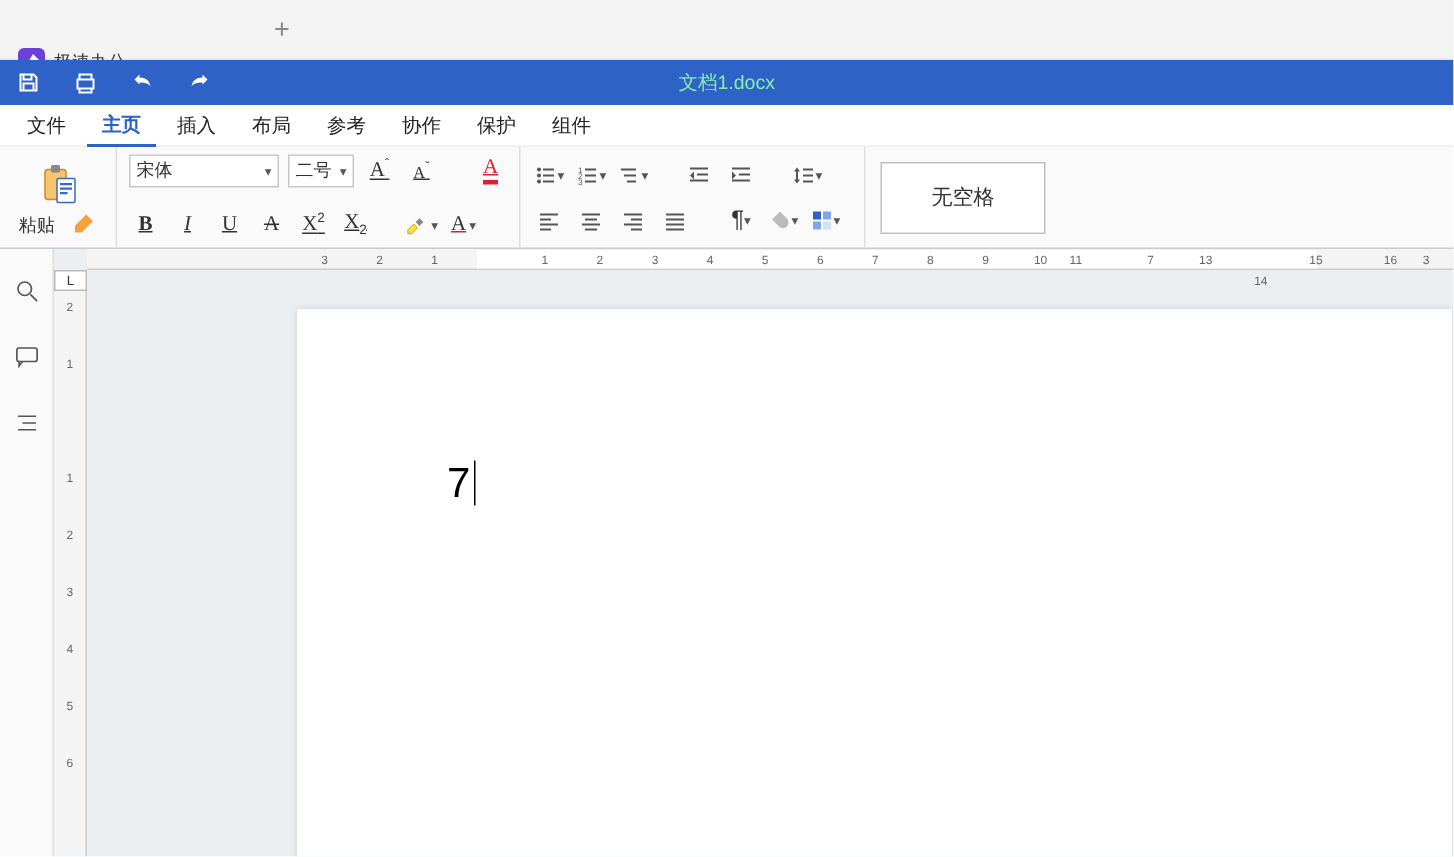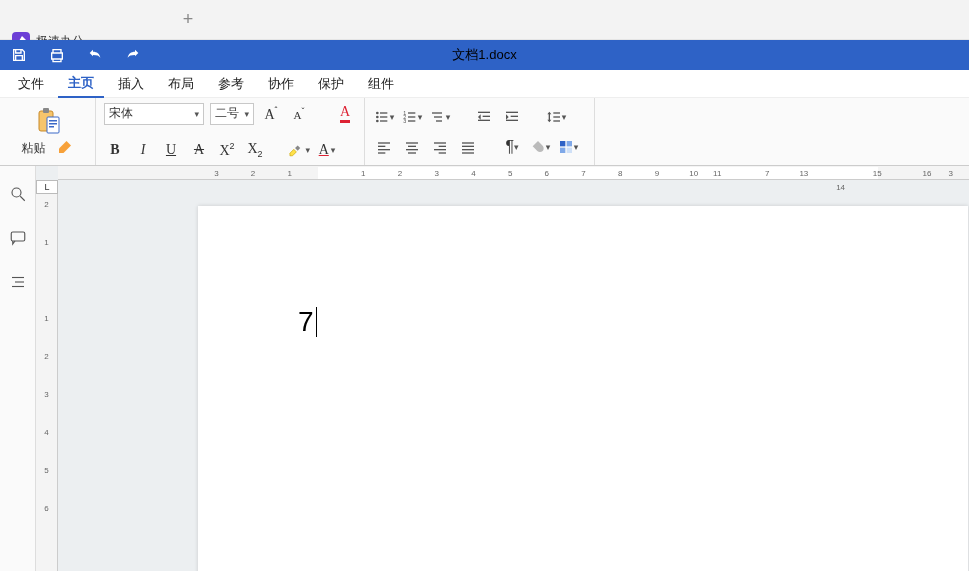--- a/index.html
+++ b/index.html
@@ -10,47 +10,47 @@
   .app-tab { display:flex; align-items:center; gap:6px; padding:0 84px 0 12px; background:#22c55e; border-right:1px solid #e5e5e5;margin-top:41px; }
   .app-icon { width:18px; height:18px; background:#6c3fd6; border-radius:4px; display:flex; align-items:center; justify-content:center; }
   .app-icon svg{width:12px;height:12px;fill:#fff;}
   .doc-tab { display:flex; align-items:center; gap:8px; padding:0 10px 0 12px; background:#ffffff; border-right:1px solid #e5e5e5; width:210px; position:relative;}
   .doc-tab .doc-icon{width:18px;height:18px;background:#2e62c6;border-radius:3px;display:flex;align-items:center;justify-content:center;}
   .doc-tab .doc-icon svg{width:10px;height:10px;fill:#fff;}
   .doc-tab .closex{margin-left:auto;color:#555;font-size:16px;line-height:1;cursor:pointer;}
   .new-tab{width:38px;display:flex;align-items:center;justify-content:center;color:#888;font-size:18px;cursor:pointer;}
 
   
-  .quickbar{height:30px;background:#2e62c6;display:flex;align-items:center;color:#000000;position:relative;}
+  .quickbar{height:30px;background:#2e62c6;display:flex;align-items:center;color:#86efac;position:relative;}
   .quickbar .qbtn{width:38px;height:30px;display:flex;align-items:center;justify-content:center;cursor:pointer;}
   .quickbar .qbtn svg{width:16px;height:16px;fill:#fff;}
   .quickbar .title{position:absolute;left:0;right:0;text-align:center;font-size:13px;pointer-events:none;}
 
   
   .menubar{height:28px;background:#fff;display:flex;align-items:center;padding:0 8px;gap:4px;border-bottom:1px solid #eee;}
   .menubar .mitem{padding:4px 10px;font-size:13px;cursor:pointer;color:#222;}
   .menubar .mitem.active{color:#2e62c6;border-bottom:2px solid #2e62c6;font-weight:600;}
 
   
   .ribbon{height:68px;background:#fafafa;border-bottom:1px solid #ccc;display:flex;align-items:stretch;}
   .rgroup{border-right:1px solid #ddd;padding:4px 8px;display:flex;flex-direction:column;justify-content:center;gap:4px;}
-  .paste-group{width:96px;align-items:center;justify-content:center;padding-top:6px;gap:2px;}
+  .paste-group{width:78px;align-items:center;justify-content:flex-end;padding-top:6px;gap:2px;}
   .paste-ico{width:28px;height:30px;display:flex;align-items:center;justify-content:center;}
   .paste-ico svg{width:24px;height:28px;}
   .paste-row{display:flex;align-items:center;gap:10px;font-size:12px;}
   .brush svg{width:18px;height:18px;fill:#f7a13a;}
 
   .font-group{min-width:260px;gap:13px;}
   .row{display:flex;align-items:center;gap:6px;height:26px;}
   .font-sel{border:1px solid #c8c8c8;height:22px;width:100px;background:#fff;font-size:12px;display:flex;align-items:center;justify-content:space-between;padding:0 4px;}
   .size-sel{border:1px solid #c8c8c8;height:22px;width:44px;background:#fff;font-size:12px;display:flex;align-items:center;justify-content:space-between;padding:0 4px;}
   .dd{font-size:9px;color:#555;}
   .ibtn{width:22px;height:22px;display:flex;align-items:center;justify-content:center;color:#333;cursor:pointer;border-radius:2px;}
   .ibtn svg{width:16px;height:16px;}
-  .lbl{font-size:14px;font-family:"Times New Roman",serif;}
+  .lbl{font-size:14px;font-family:"Times New Roman",serif;text-decoration:underline;}
   .bold{font-weight:700;}
   .ital{font-style:italic;}
   .under{text-decoration:underline;}
   .sup{font-size:9px;vertical-align:super;}
 
   .styles-group{flex:1;display:flex;align-items:center;gap:12px;padding:0 10px;}
   .style-box{border:1px solid #bfbfbf;height:48px;min-width:110px;display:flex;align-items:center;justify-content:center;font-size:14px;background:#fff;cursor:pointer;}
   .style-box.sel{border:1.5px solid #2e62c6;}
   .style-big{font-size:24px;font-weight:600;min-width:72px;}
 
@@ -310,20 +310,23 @@
             <rect x="13" y="3" width="8" height="8" fill="#7fa8e8"></rect>
             <rect x="3" y="13" width="8" height="8" fill="#7fa8e8"></rect>
             <rect x="13" y="13" width="8" height="8" fill="#cfe0f7"></rect>
           </svg>
           <span class="dd">▾</span>
         </div>
     </div>
   </div>
 
   <div class="styles-group">
+    <div class="style-box">
+        <span>无空格</span>
+      </div>
   </div>
 </div>
 
 <div class="workspace">
   <div class="sidebar">
     <div class="sbtn">
         <svg viewBox="0 0 24 24">
           <circle cx="10" cy="10" r="6"></circle>
           <line x1="15" y1="15" x2="21" y2="21"></line>
         </svg>

